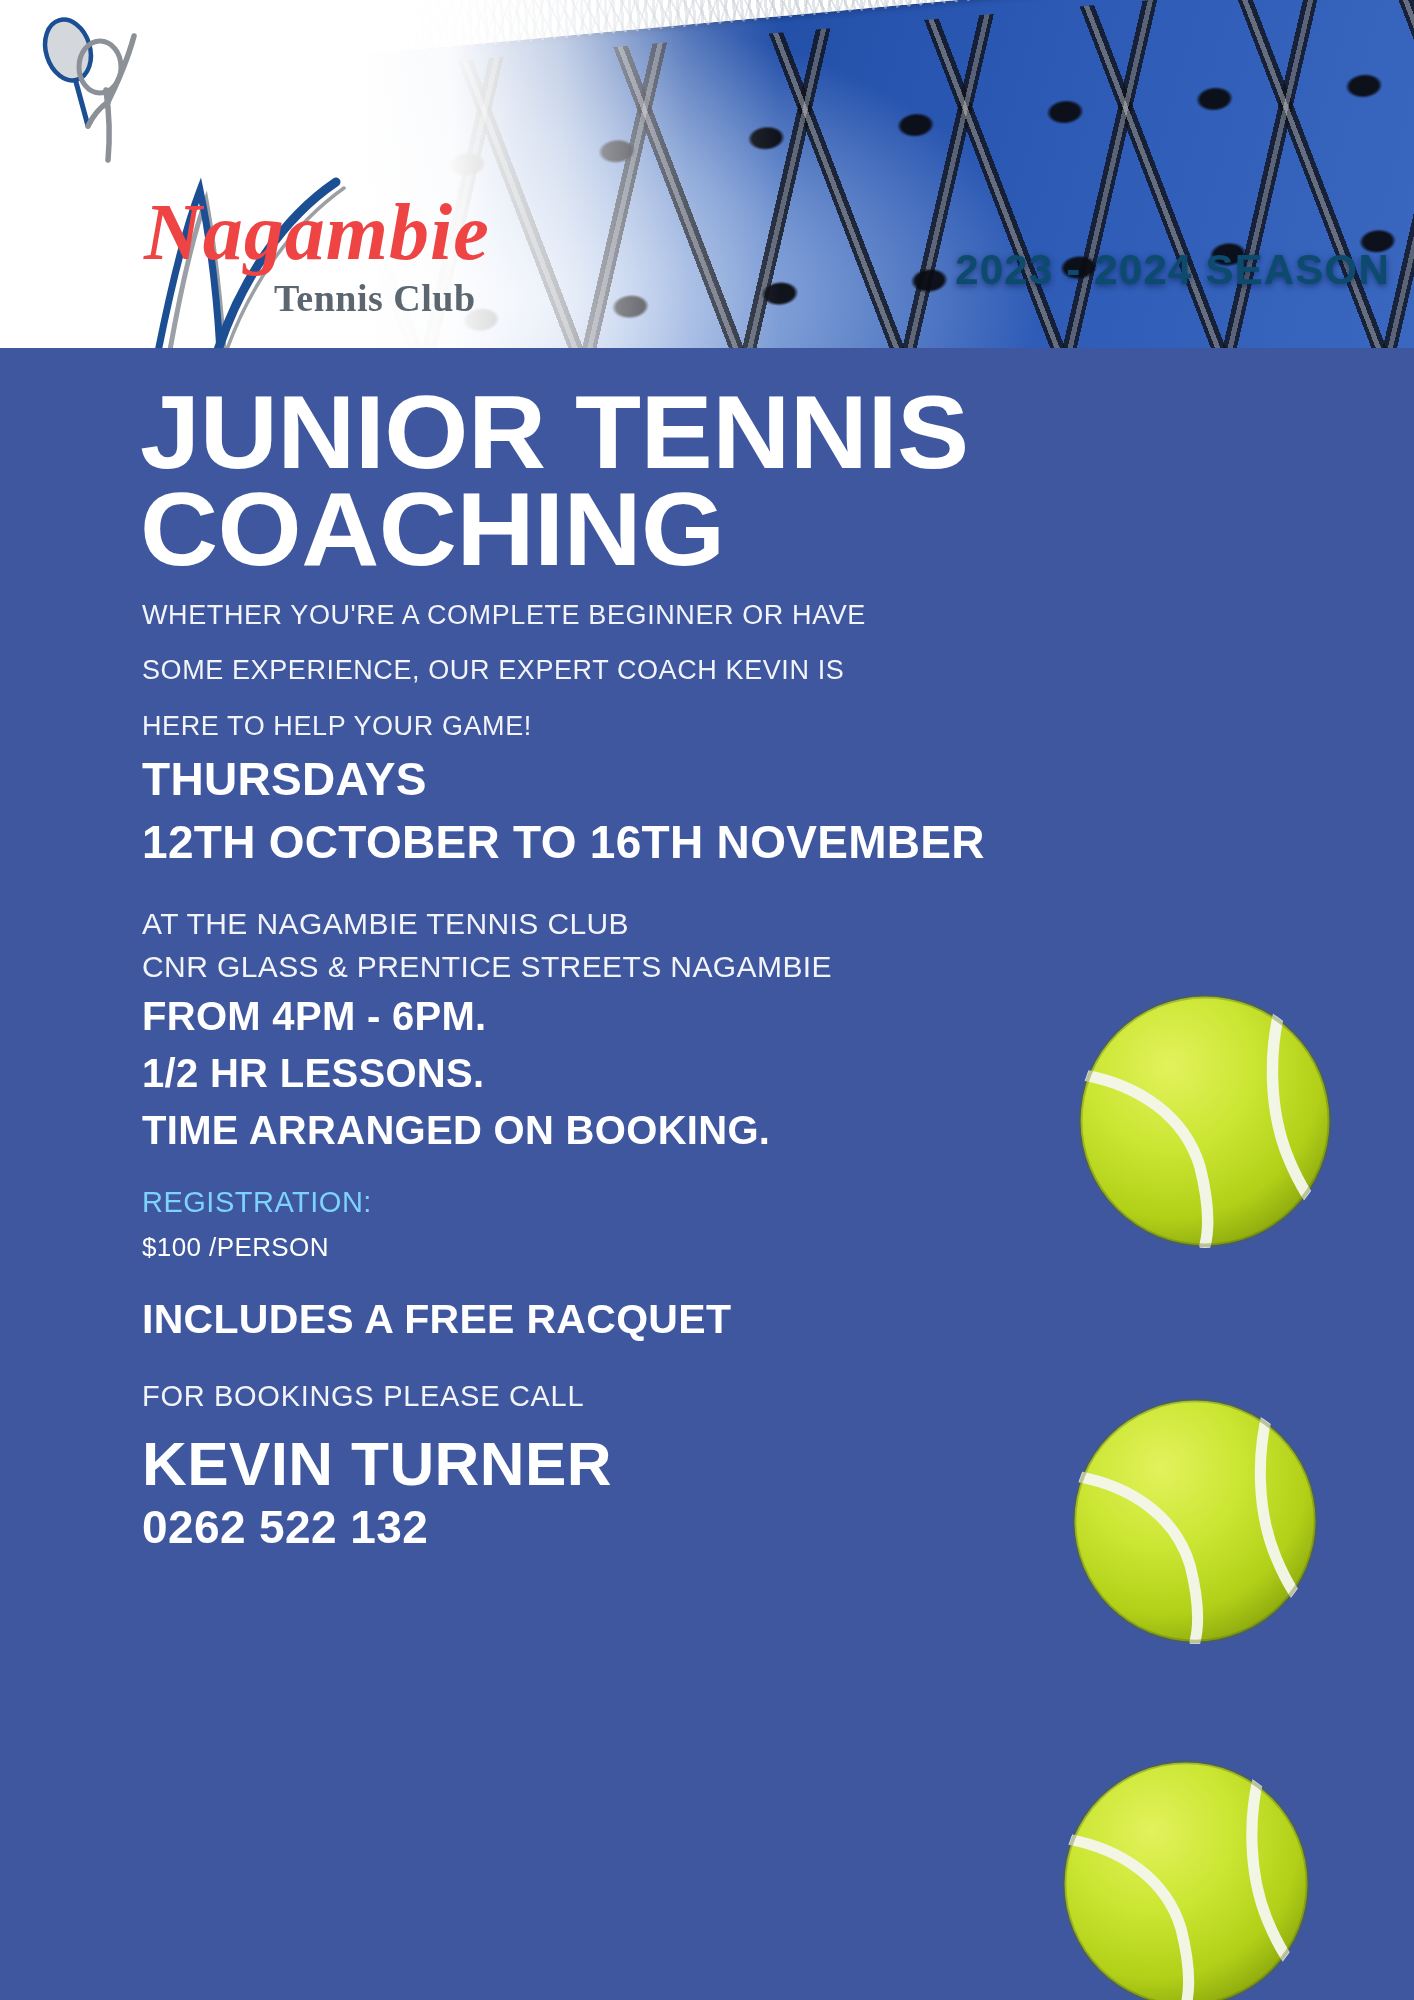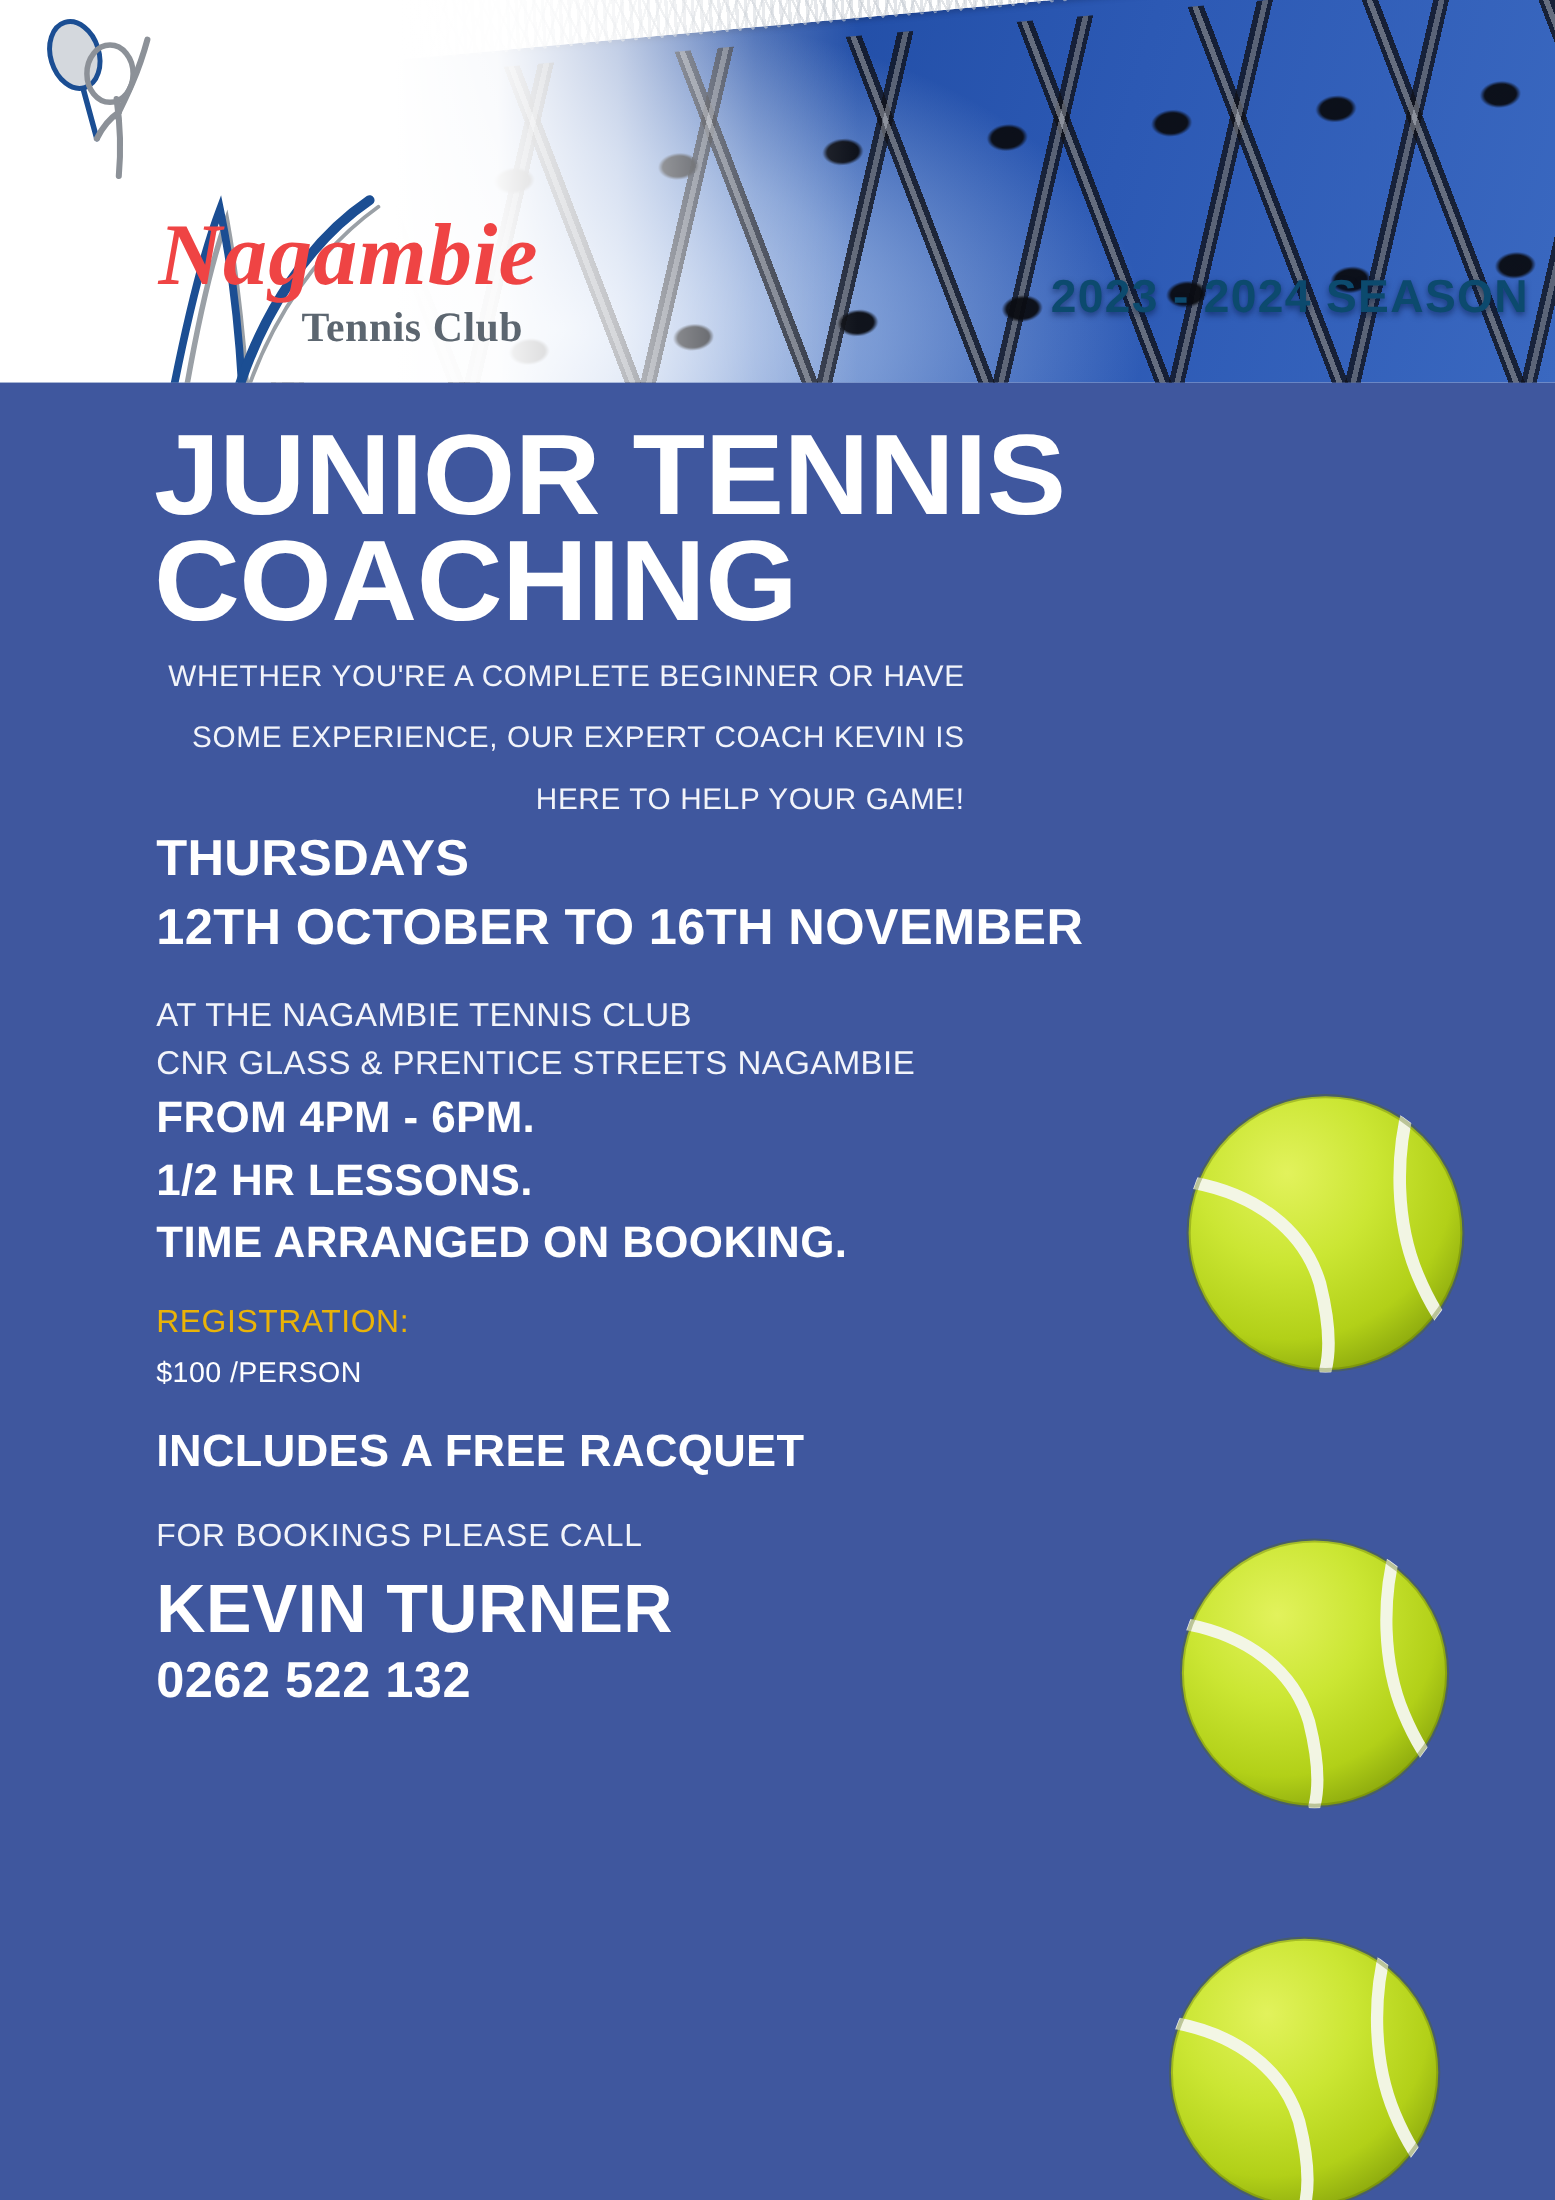--- a/index.html
+++ b/index.html
@@ -150,21 +150,20 @@
   }
 
   .intro{
     position:absolute;left:142px;top:240px;width:735px;
     font-size:27px;
     font-weight:300;
     line-height:2.05;
     letter-spacing:.6px;
     color:#f2f4fa;
     text-transform:uppercase;
-    text-align:right;
   }
 
   .sched{
     position:absolute;left:142px;top:400px;width:1000px;
     font-family:"Liberation Sans Narrow","Liberation Sans", sans-serif;
     font-weight:700;
     font-size:46px;
     line-height:1.38;
     letter-spacing:.3px;
     color:#ffffff;
@@ -188,21 +187,21 @@
     font-size:40px;
     line-height:1.42;
     letter-spacing:.3px;
     color:#ffffff;
     text-transform:uppercase;
   }
 
   .reg-label{
     position:absolute;left:142px;top:838px;
     font-size:29px;font-weight:300;letter-spacing:.5px;
-    color:#eab308;text-transform:uppercase;
+    color:#7dd3fc;text-transform:uppercase;
   }
   .reg-price{
     position:absolute;left:142px;top:884px;
     font-size:26px;font-weight:300;letter-spacing:.4px;
     color:#ffffff;text-transform:uppercase;
   }
   .reg-incl{
     position:absolute;left:142px;top:948px;
     font-family:"Liberation Sans Narrow","Liberation Sans", sans-serif;
     font-weight:700;font-size:41px;letter-spacing:.3px;

